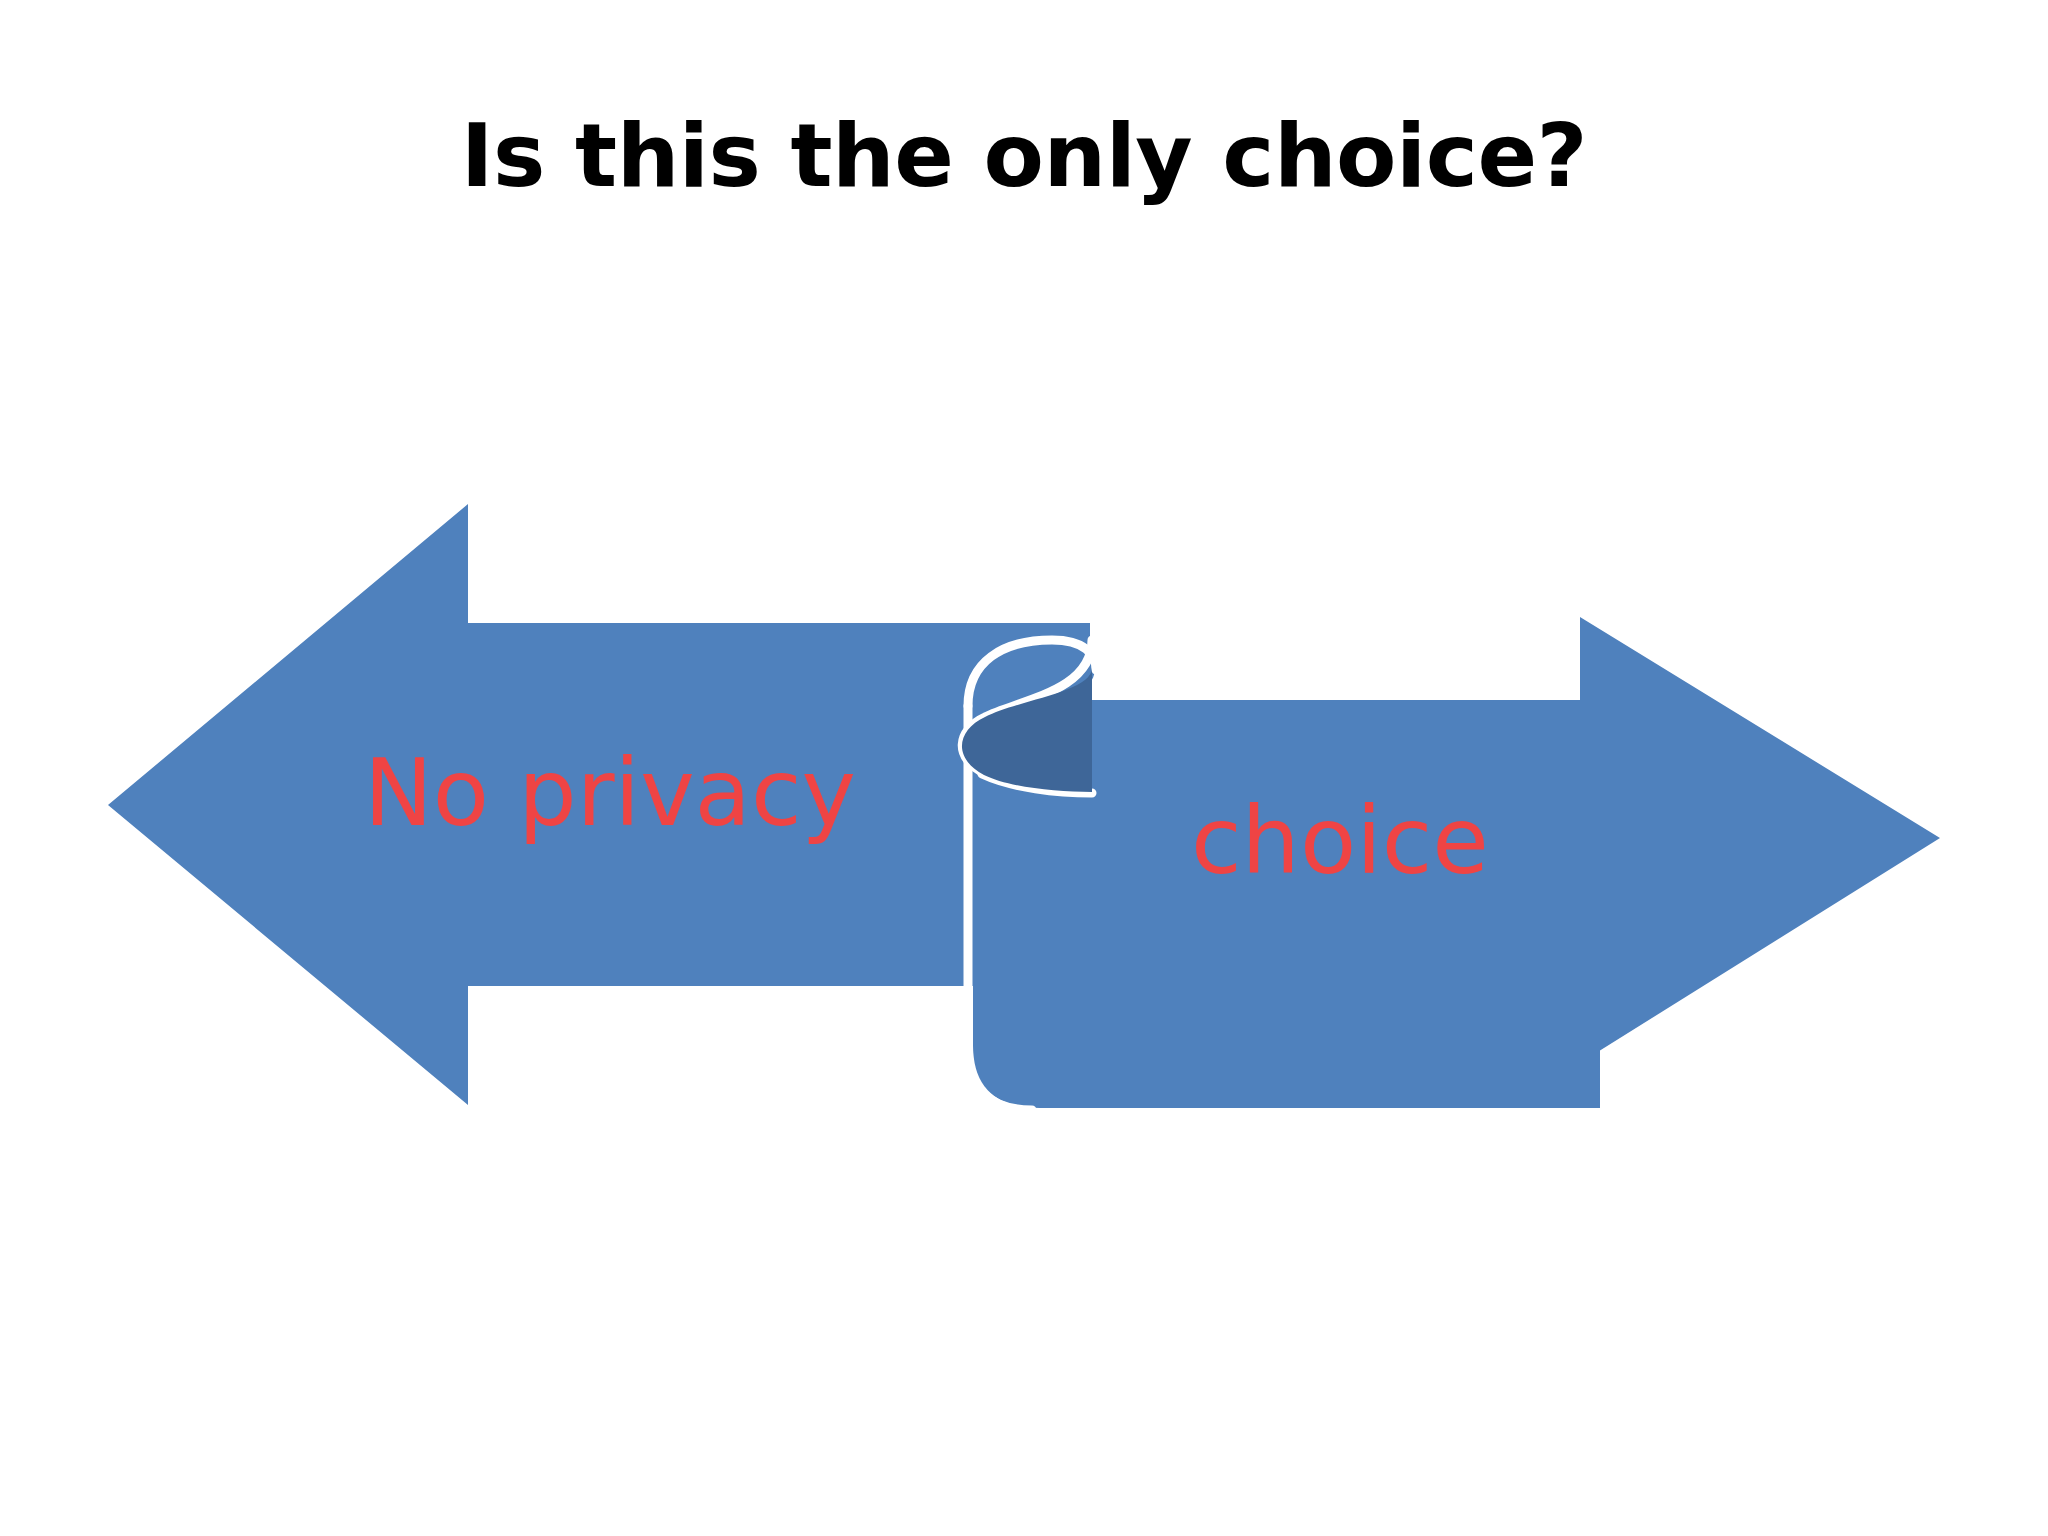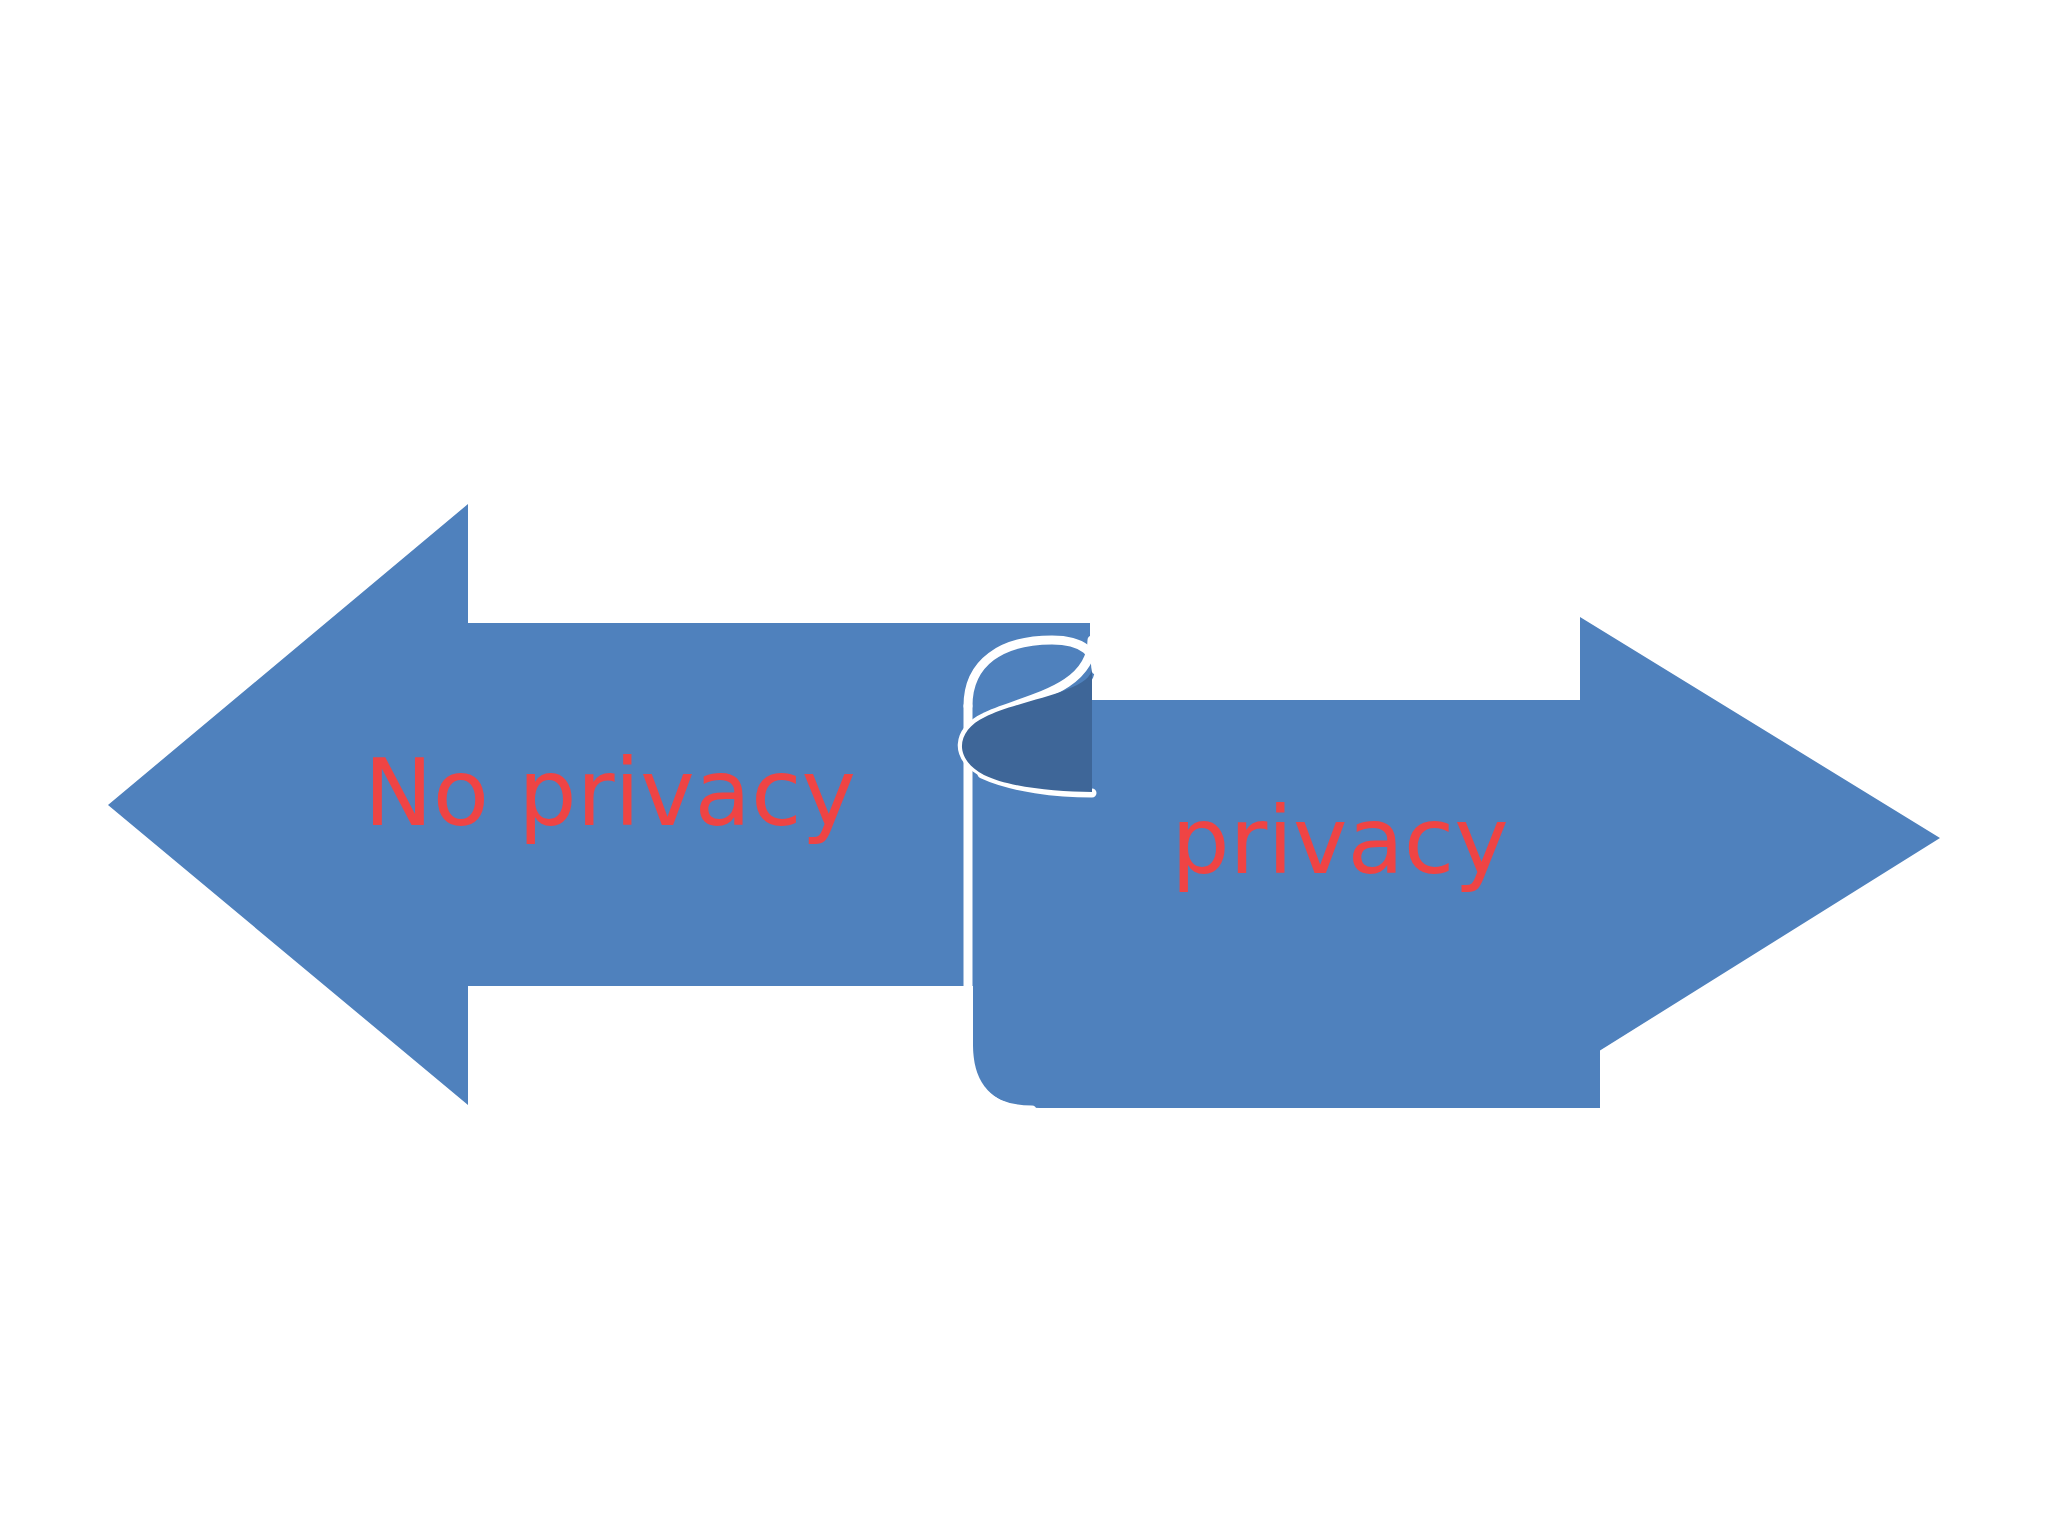--- a/index.html
+++ b/index.html
@@ -71,20 +71,21 @@
     width: 560px;
     font-size: 92px;
     text-align: center;
   }
 </style>
 </head>
 <body>
 
 <div id="slide">
 
+  <div id="slide-title">Is this the only choice?</div>
 
   <svg id="diagram" viewBox="0 0 2048 1536" xmlns="http://www.w3.org/2000/svg">
 
     <path d="M 108,805
              L 468,504
              L 468,623
              L 1090,623
              L 1090,986
              L 468,986
              L 468,1105
@@ -149,16 +150,16 @@
              C 1055,792 1008,787 984,775
              C 952,758 957,730 985,717
              C 1018,700 1092,692 1092,668
              Z" fill="#3E6698"></path>
 
   </svg>
 
   <div class="arrow-label" id="label-left">No privacy</div>
 
   <div class="arrow-label" id="label-right">
-    <div>privacy</div>
+    <div>choice</div>
   </div>
 
 </div>
 
 </body></html>

